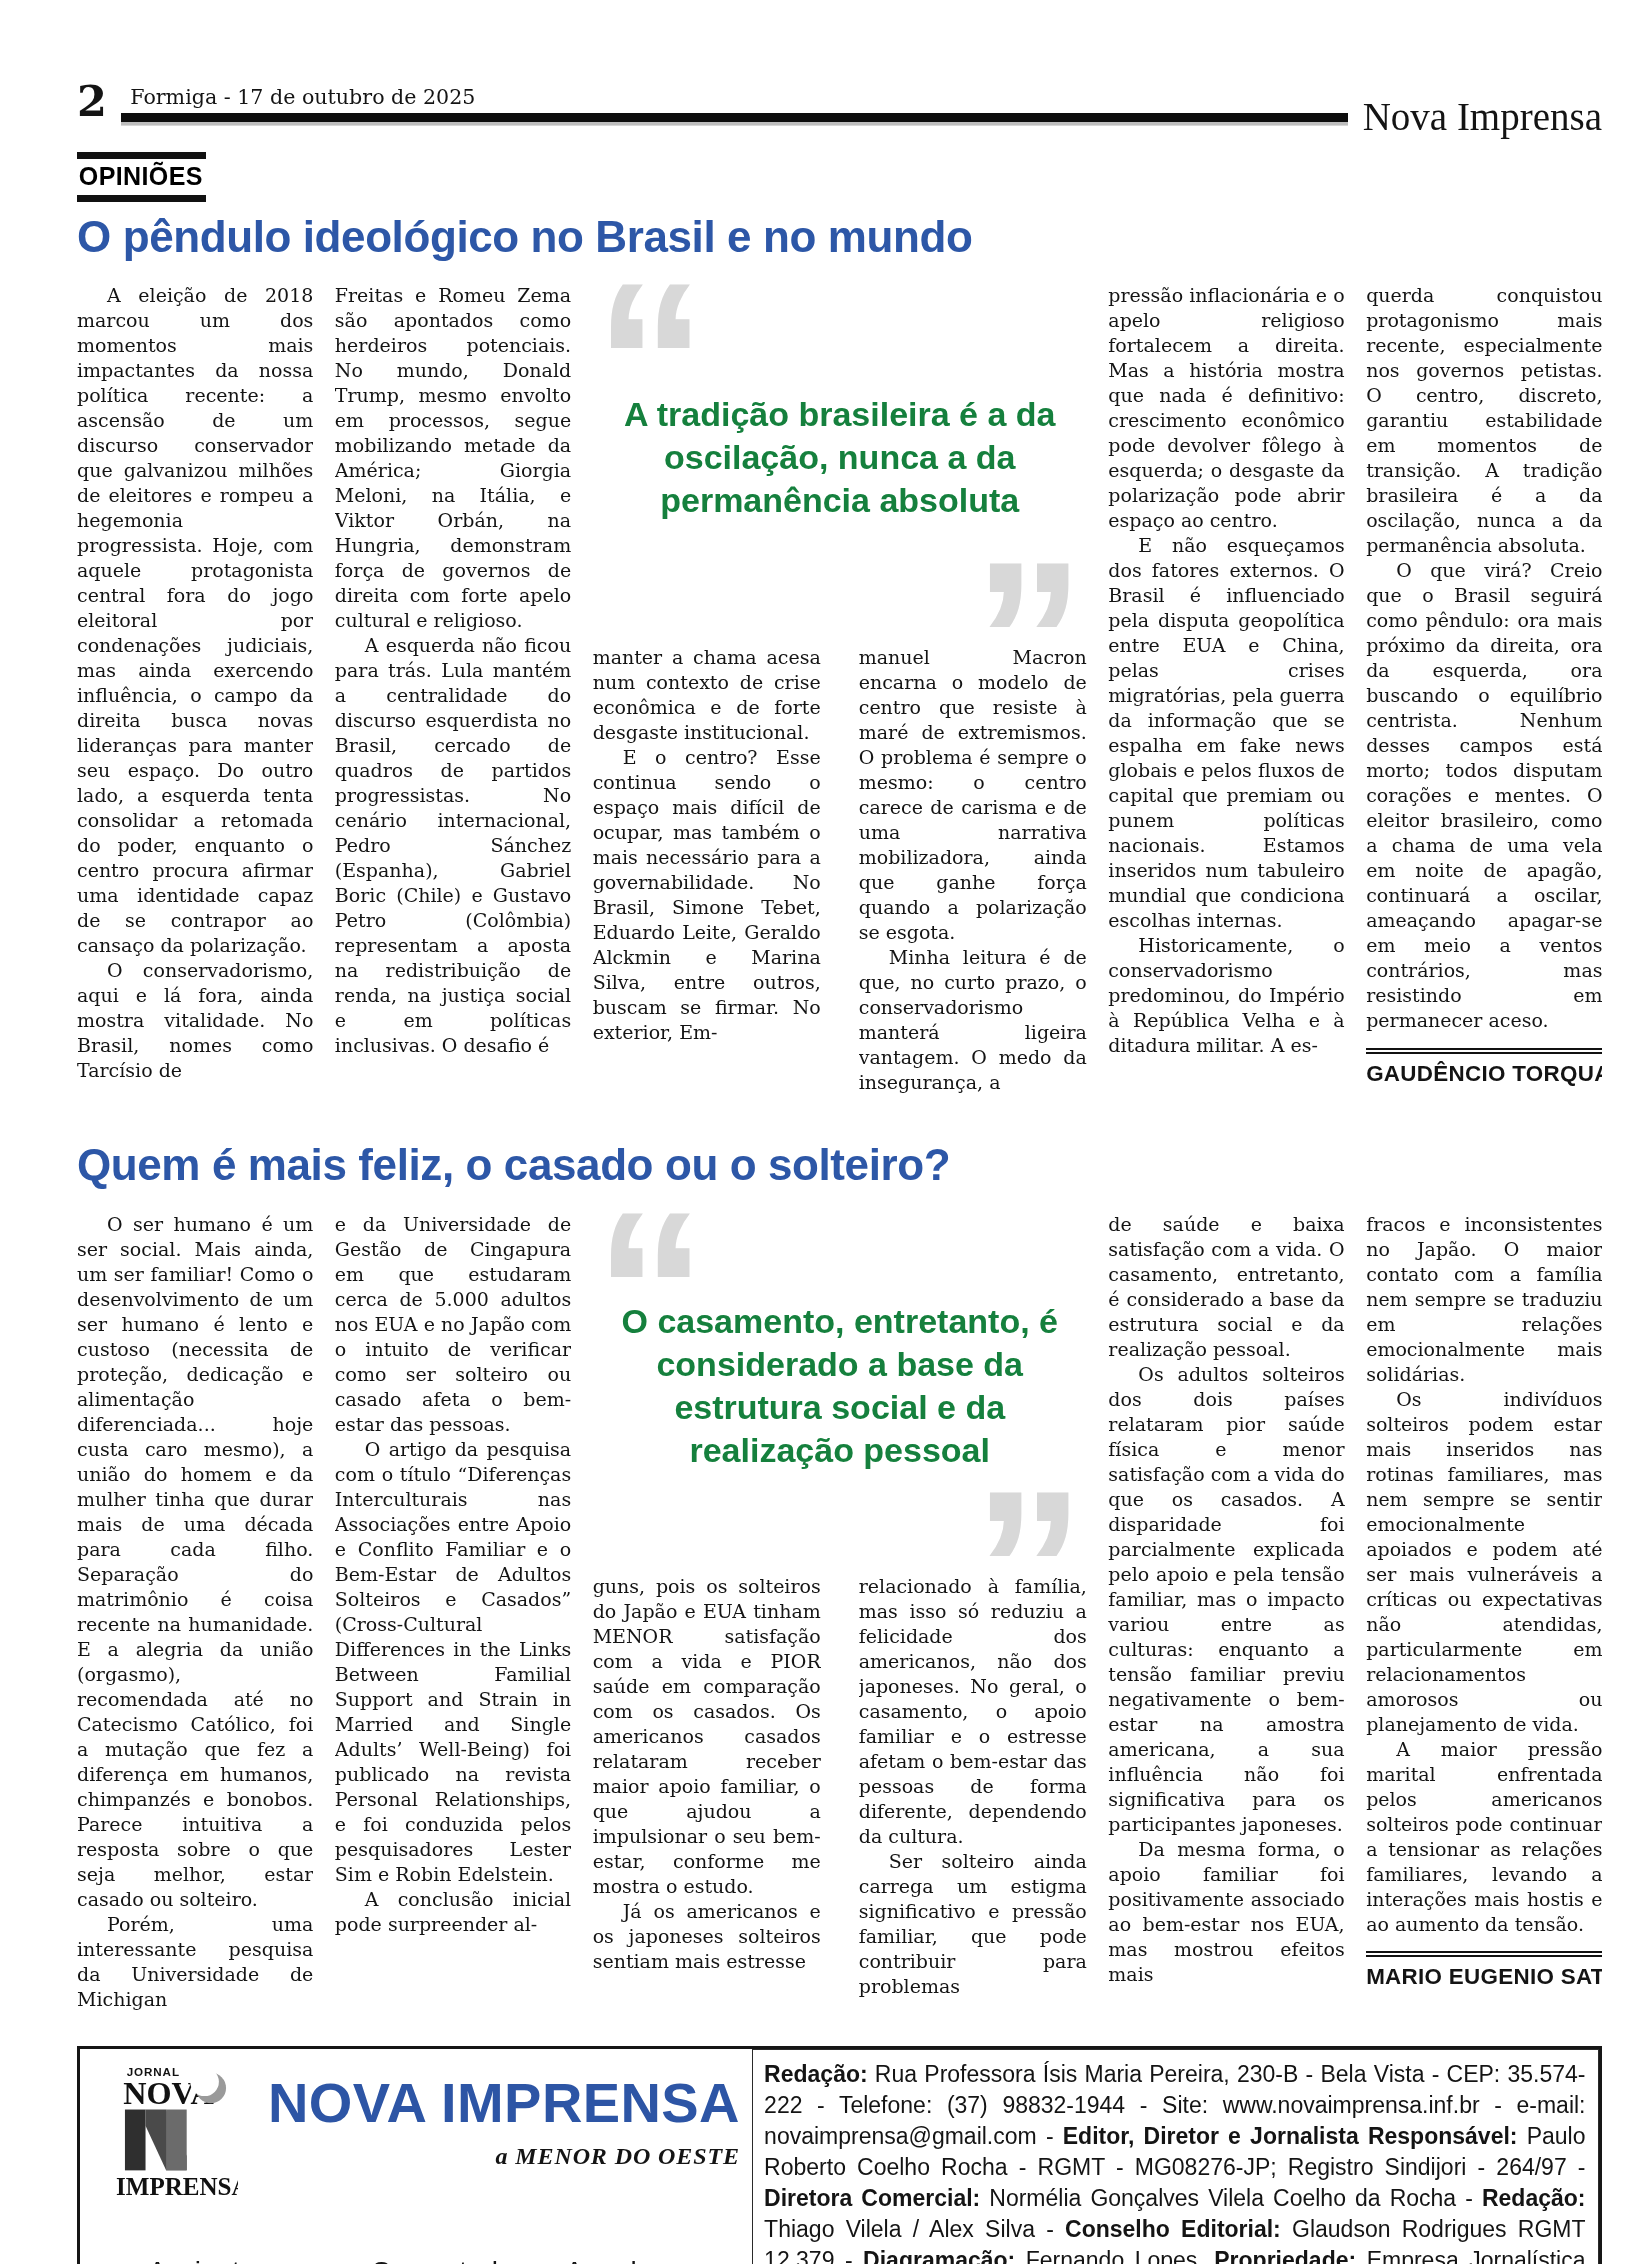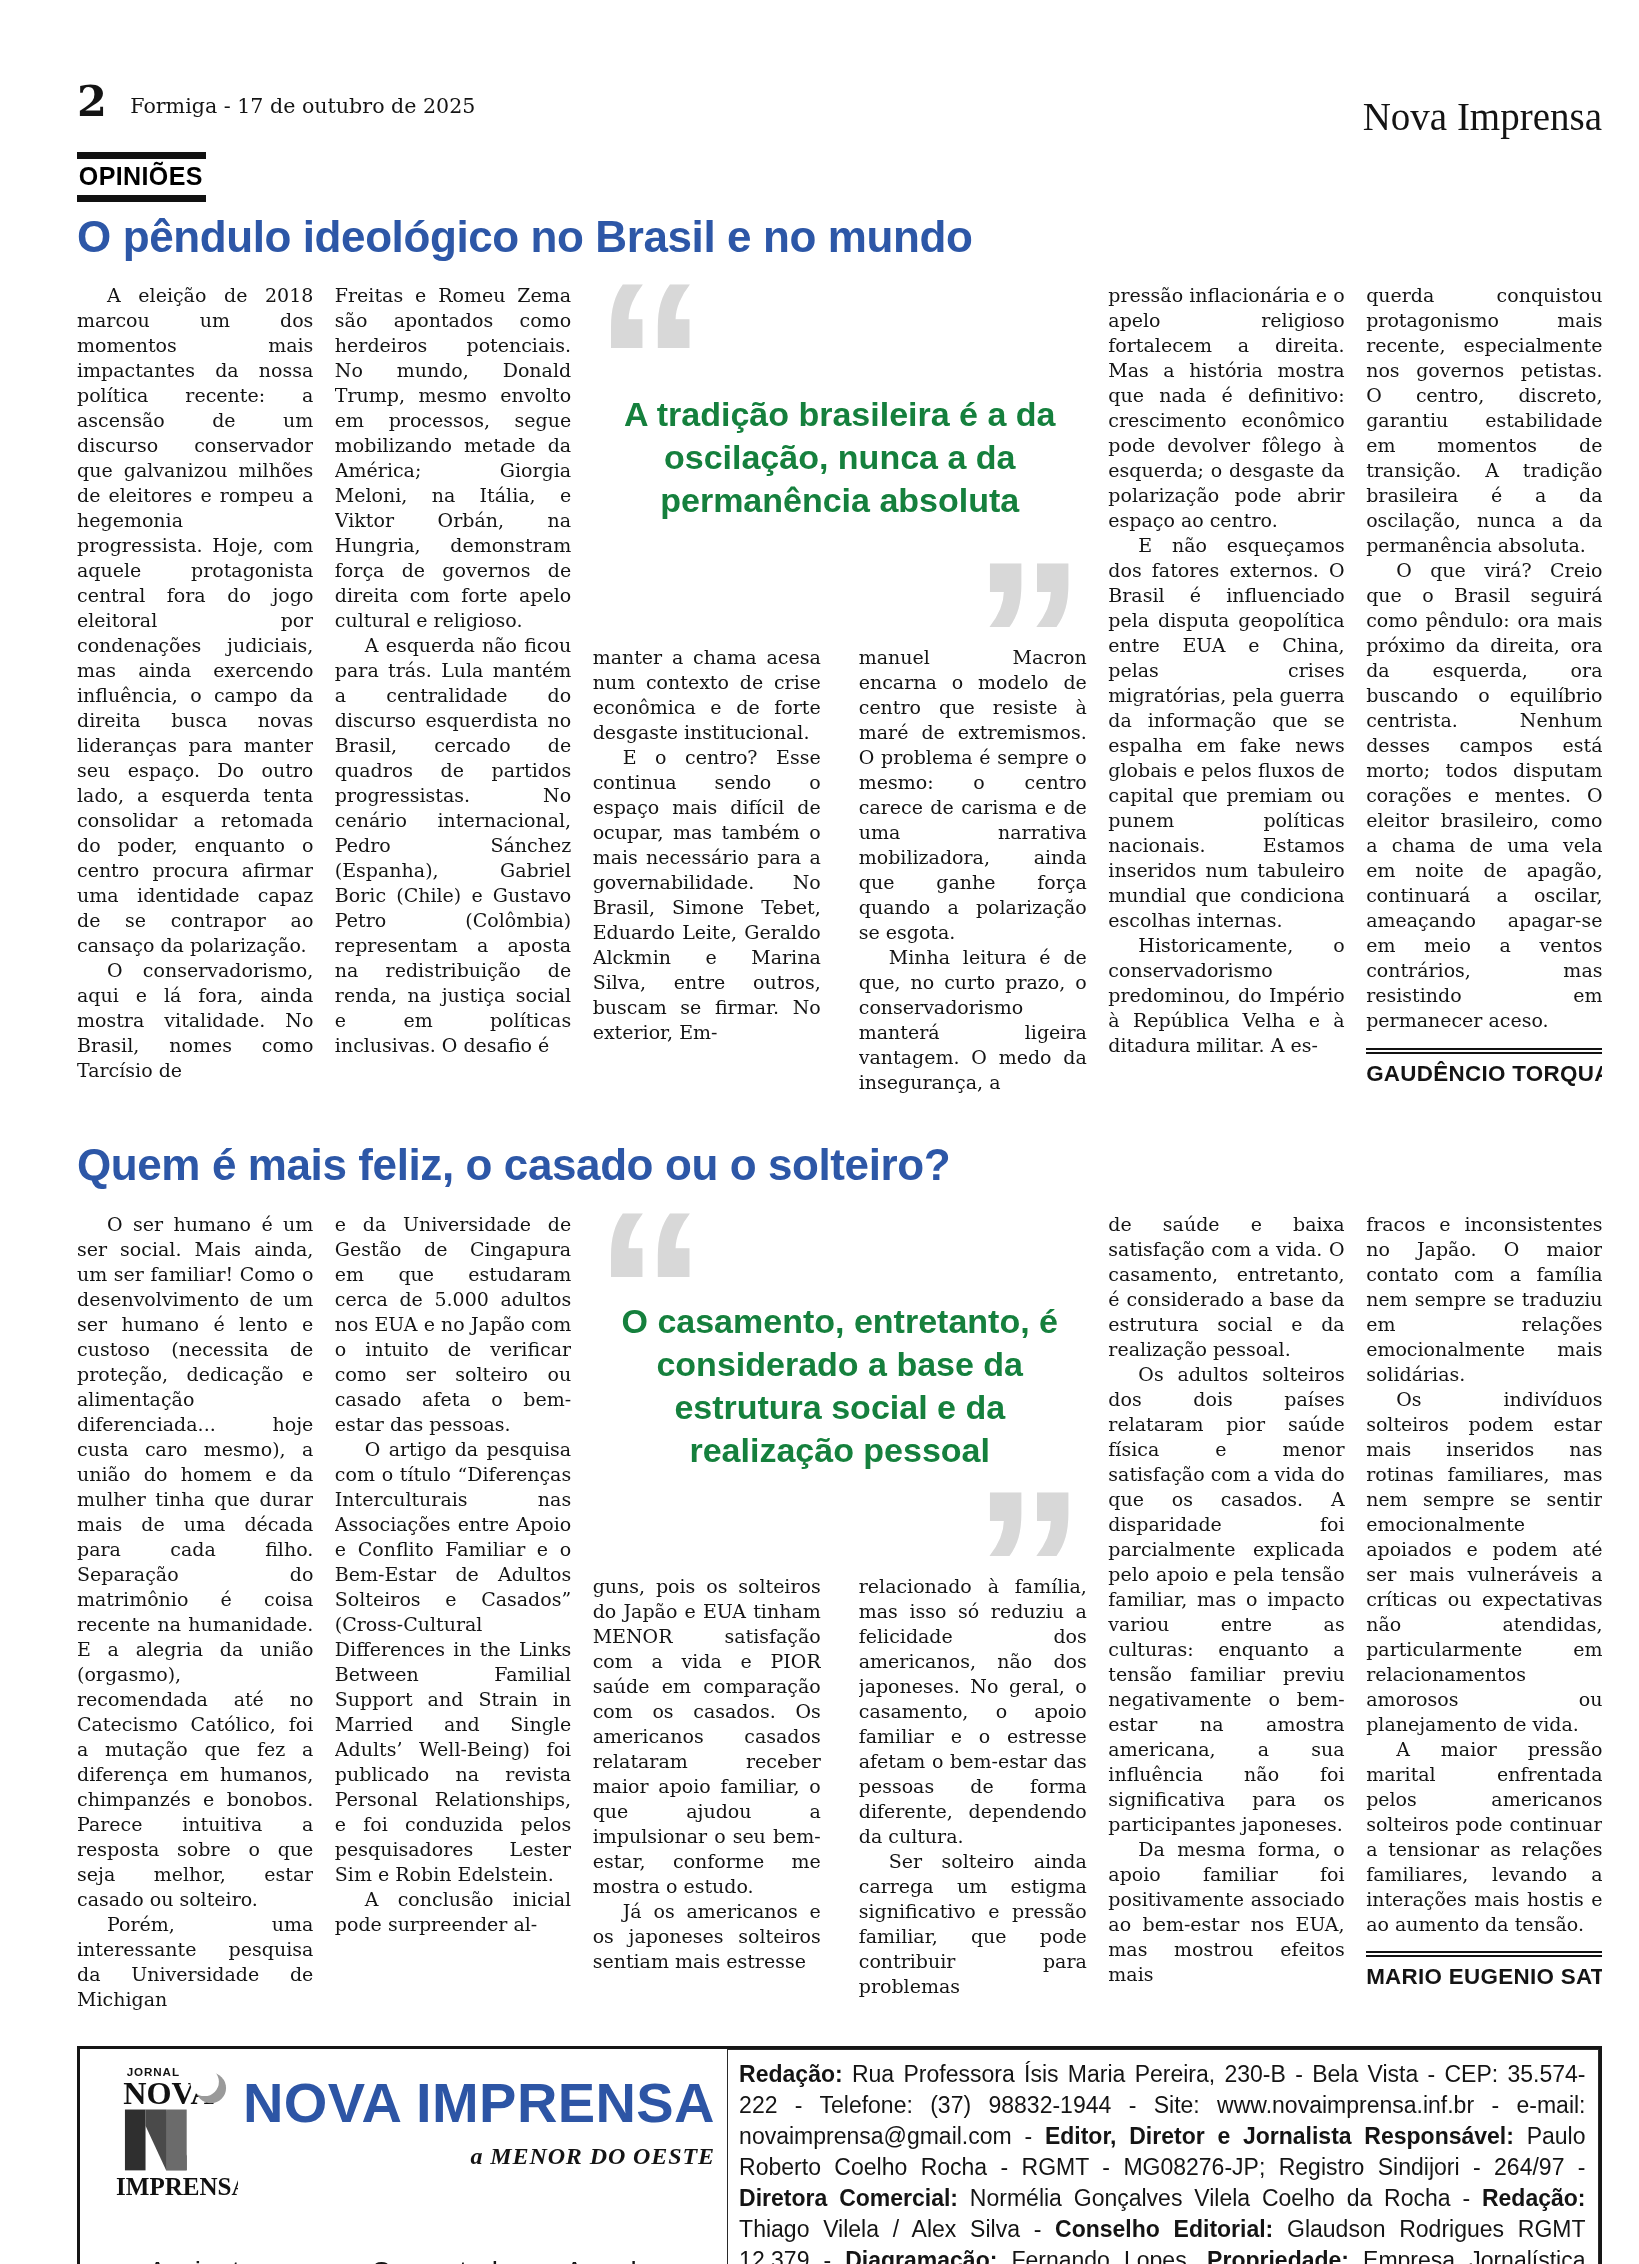--- a/index.html
+++ b/index.html
@@ -7,21 +7,21 @@
   .page {
     position:relative; width:1640px; min-height:2264px; margin:0 auto;
     background:#ffffff; color:#141414;
     padding:82px 38px 21.5px 77px;
     font-family:"DejaVu Serif", serif;
   }
 
   
   .pagehead { display:flex; align-items:flex-end; gap:14.3px; }
   .pageno { font:bold 43px/0.9 "DejaVu Serif", serif; padding-bottom:1.8px; }
-  .datecol { flex:1; display:flex; flex-direction:row; }
+  .datecol { flex:1; display:flex; flex-direction:column; }
   .dateline { font:20.6px "DejaVu Serif", serif; margin:0 0 4.5px 9px; }
   .headrule { height:9px; background:#0d0d0d; box-shadow:0 3.6px 0 #bdbdbd; }
   .paper-name { font:39px/0.95 "Liberation Serif", serif; margin-bottom:-12.5px; white-space:nowrap; }
 
   
   .kicker { margin:30px 0 3.6px; width:max-content; }
   .kicker-bar { height:6.3px; background:#111; }
   .kicker-text { color:#000000; font:bold 25px/1 "Liberation Sans", sans-serif; letter-spacing:0.4px; padding:5.4px 3.6px 6.3px 1.8px; }
 
   
@@ -47,21 +47,21 @@
   .q-close { bottom:-107px; right:1.8px; }
   .q-text { position:relative; z-index:1; font:bold 34px/43px "Liberation Sans", sans-serif; color:#15803d; text-align:center; max-width:475px; }
 
   
   .byline { margin-top:14.3px; border-top:6.3px double #111; padding-top:8px; text-align:center;
             font:bold 22.4px/1.1 "Liberation Sans", sans-serif; letter-spacing:0.3px; white-space:nowrap; }
 
   
   .masthead-box { display:flex; border:3.6px solid #161616; margin-top:34px; }
   .mh-left { flex:0 0 562px; padding:14.3px 12.5px 9px 16px; display:flex; flex-direction:column; }
-  .logo-row { display:flex; gap:5px; }
+  .logo-row { display:flex; gap:30px; }
   .logo { flex:0 0 142px; }
   .brand-col { flex:1; }
   .brand { color:#2d55a5; font:bold 56px/1 "Liberation Sans", sans-serif; letter-spacing:0.4px; margin-top:12.5px; white-space:nowrap; }
   .tagline { text-align:right; font:bold italic 24px/1 "Liberation Serif", serif; margin-top:12.5px; letter-spacing:0.9px; }
 
   .subs { margin:16px 0 10.7px 52px; display:grid; grid-template-columns:224px 193px auto; row-gap:3.6px;
           font:25px/1.15 "Liberation Sans", sans-serif; }
   .subs .h { font-weight:normal; font-size:28px;margin-top:38px; }
 
   .mh-right { flex:1; border:1.8px solid #2a2a2a; padding:9px 12.5px 9px 10.7px; }

